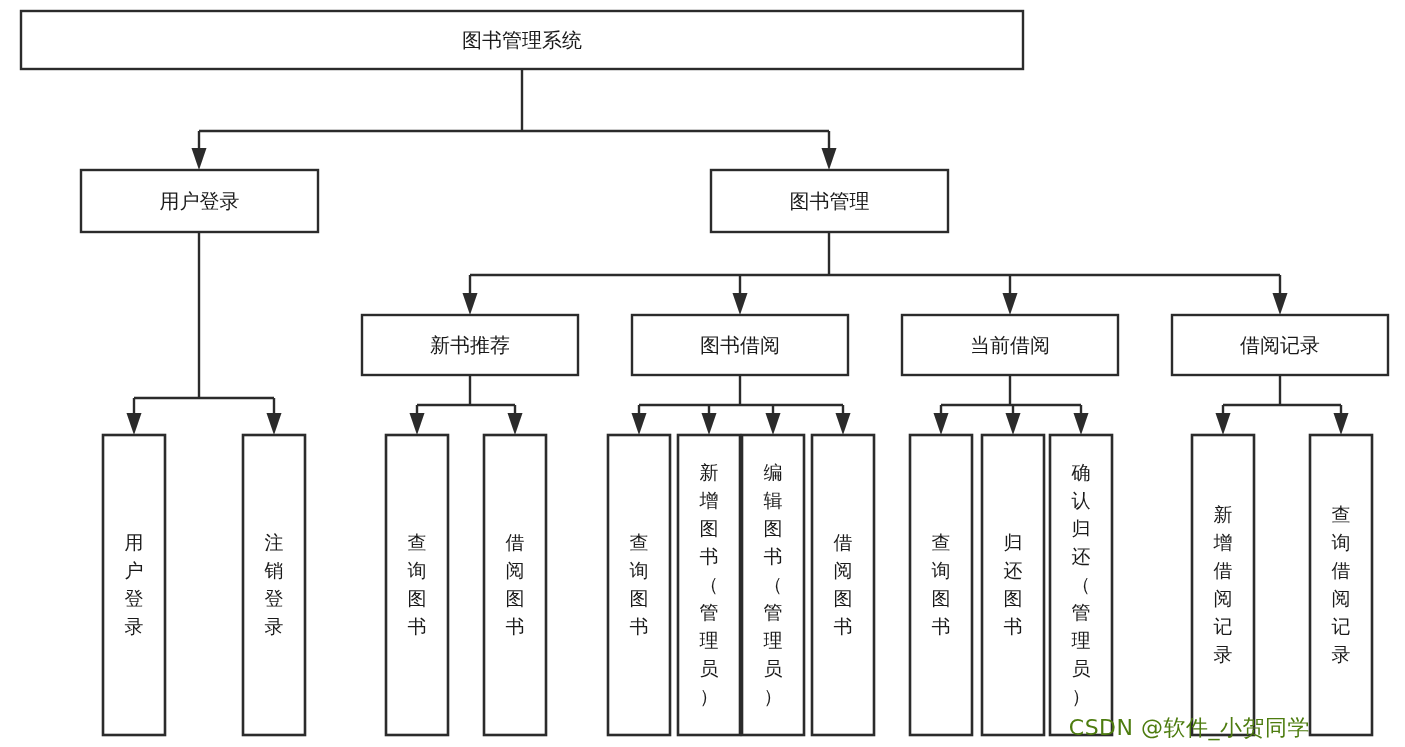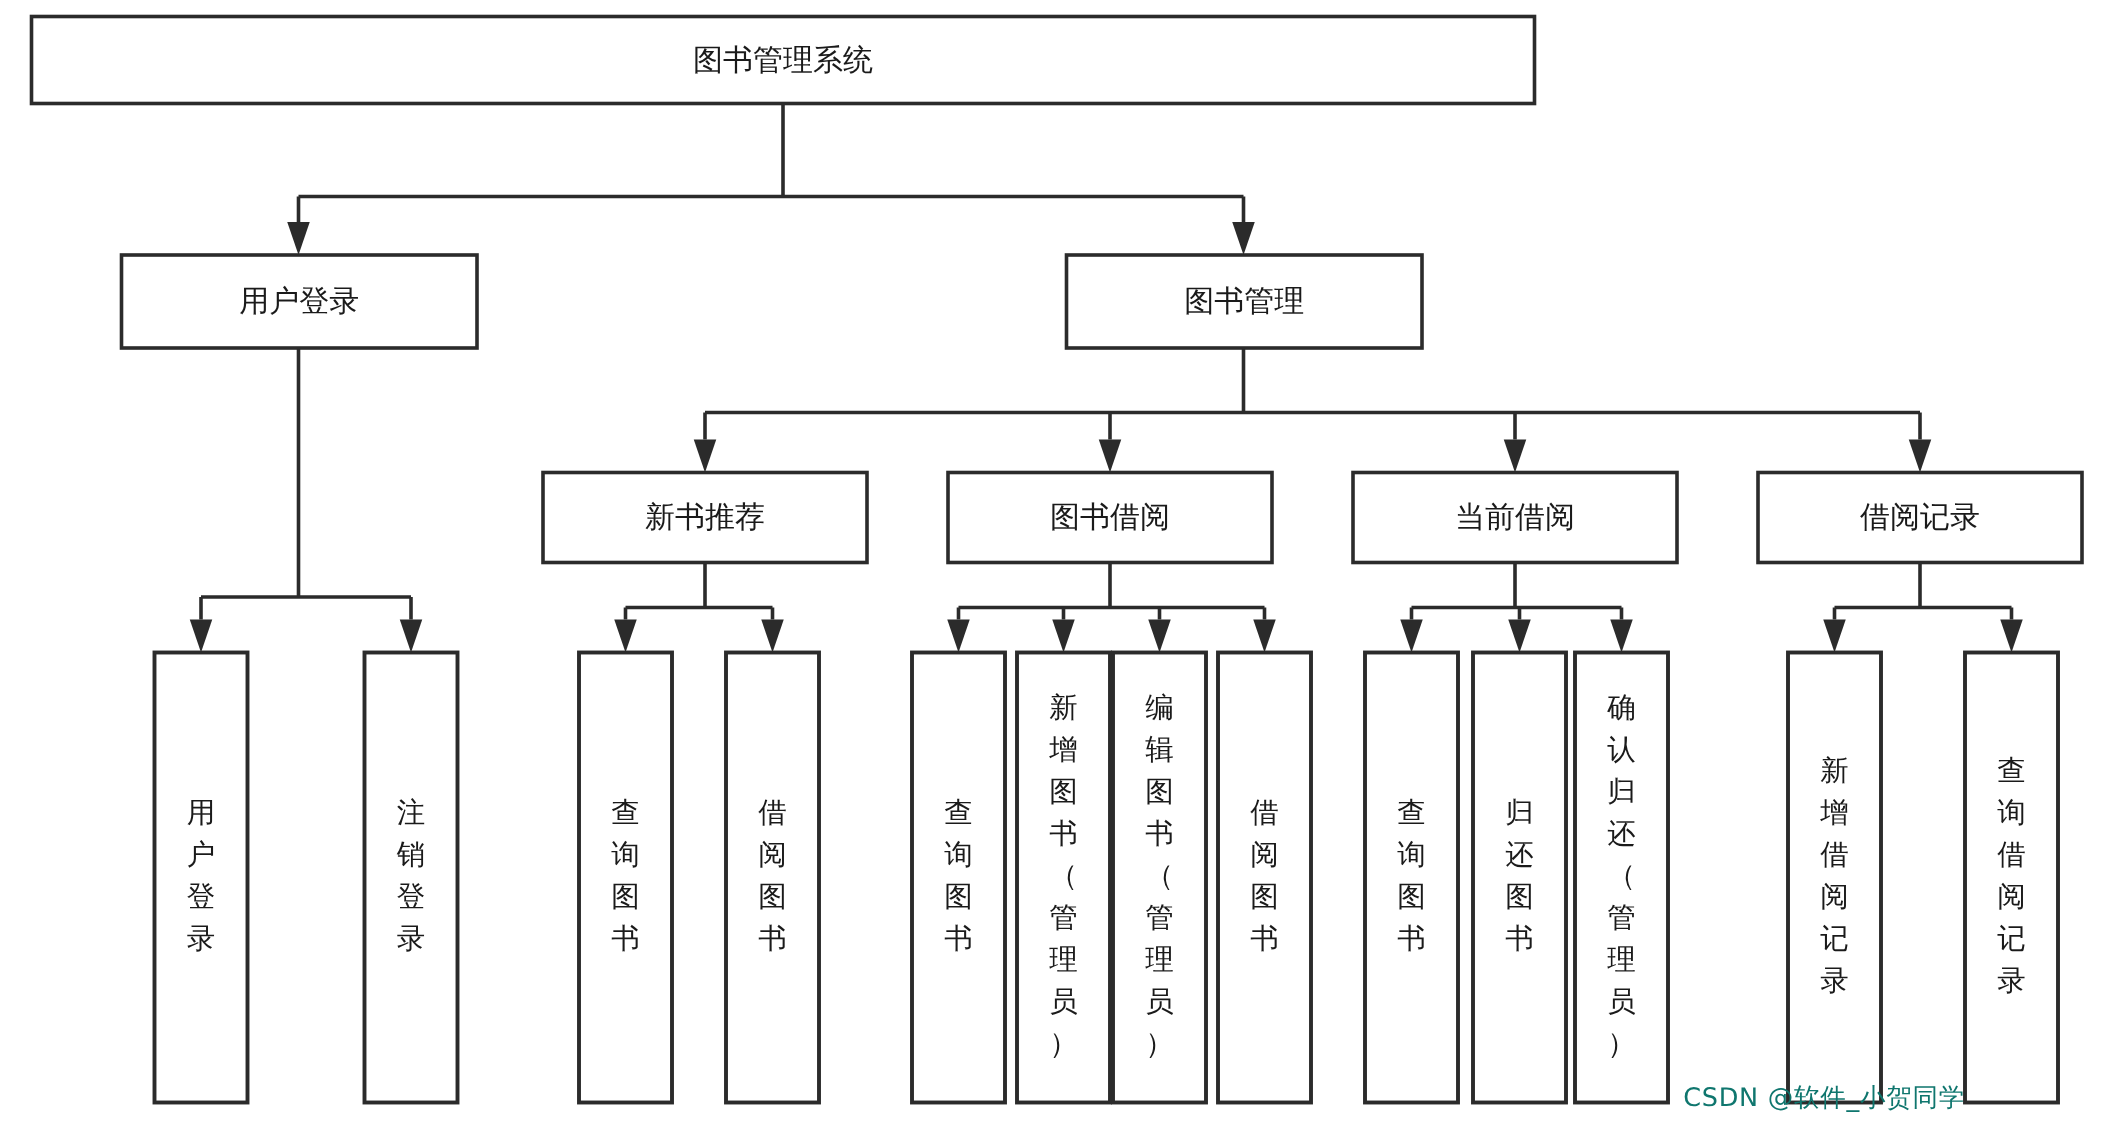--- a/index.html
+++ b/index.html
@@ -54,22 +54,22 @@
     dominant-baseline: middle;
   }
   .node-label.vertical-label {
     font-size: 19px;
   }
   .watermark-text {
     position: absolute;
     right: 8px;
     bottom: 4px;
     font-family: "DejaVu Sans", "Liberation Sans", sans-serif;
-    font-size: 17px;
-    color: #0f766e;
+    font-size: 22px;
+    color: #4d7c0f;
     white-space: nowrap;
     letter-spacing: 0.5px;
     user-select: none;
   }
 </style>
 </head>
 <body>
 
 <div id="diagram-root">
   <svg id="diagram-svg" viewBox="0 0 1405 747">

